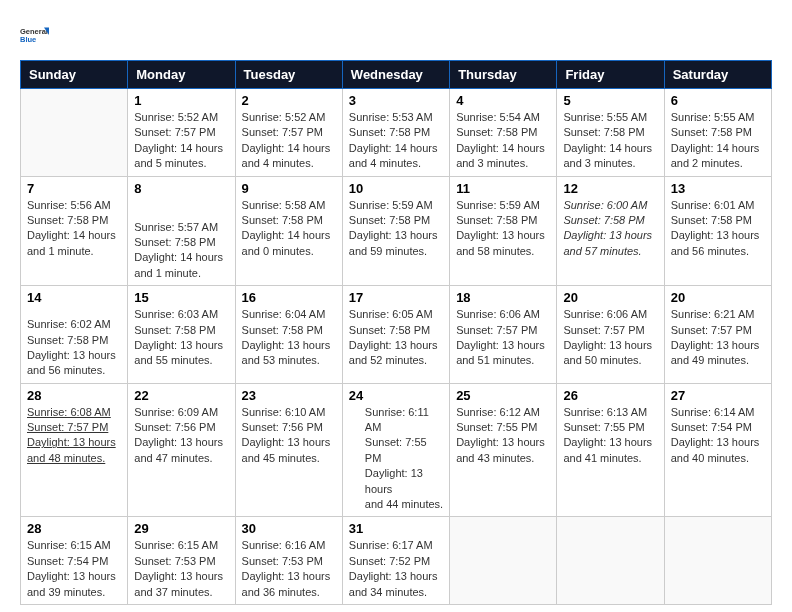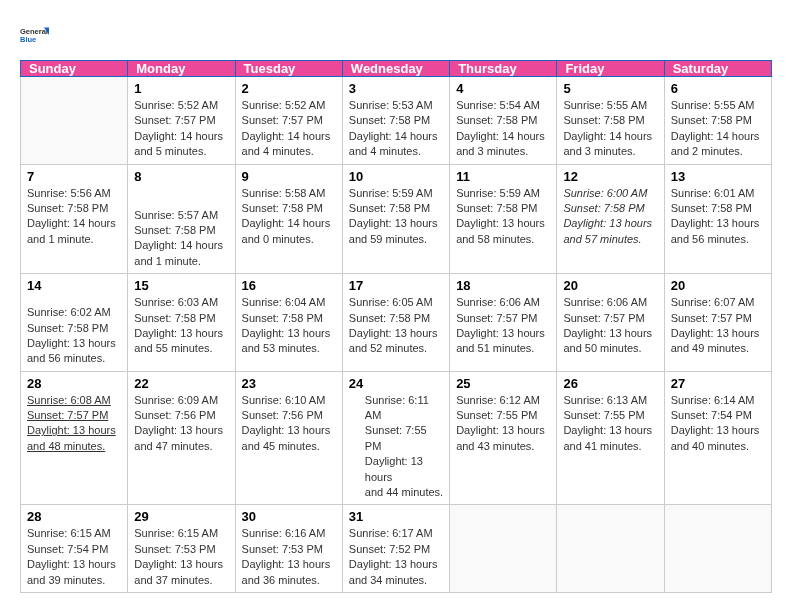--- a/index.html
+++ b/index.html
@@ -36,24 +36,24 @@
     .subtitle {
       font-size: 16px;
       color: #555;
     }
     .calendar {
       width: 100%;
       border-collapse: collapse;
       font-size: 11px;
     }
     .calendar th {
-      background-color: #ec4899;
+      background-color: #0f172a;
       color: #fff;
       text-align: left;
-      padding: 0 8px;
+      padding: 6px 8px;
       font-size: 13px;
       font-weight: bold;
       border: 1px solid #1565c0;
     }
     .calendar td {
       border: 1px solid #ccc;
       vertical-align: top;
       padding: 4px 6px;
       width: calc(100% / 7);
       min-height: 80px;
@@ -239,21 +239,21 @@
         </td>
         <td>
           <span class="day-number">20</span>
           <div class="day-info" style="white-space: pre-line;">Sunrise: 6:06 AM
 Sunset: 7:57 PM
 Daylight: 13 hours
 and 50 minutes.</div>
         </td>
         <td>
           <span class="day-number">20</span>
-          <div class="day-info" style="white-space: pre-line;">Sunrise: 6:07 AM
+          <div class="day-info" style="white-space: pre-line;">Sunrise: 6:21 AM
 Sunset: 7:57 PM
 Daylight: 13 hours
 and 49 minutes.</div>
         </td>
       </tr>
       <tr>
         <td>
           <span class="day-number">28</span>
           <div class="day-info" style="white-space: pre-line; text-decoration: underline;">Sunrise: 6:08 AM
 Sunset: 7:57 PM

